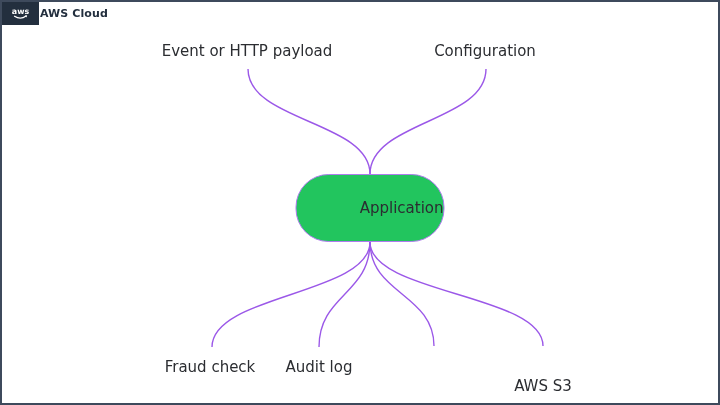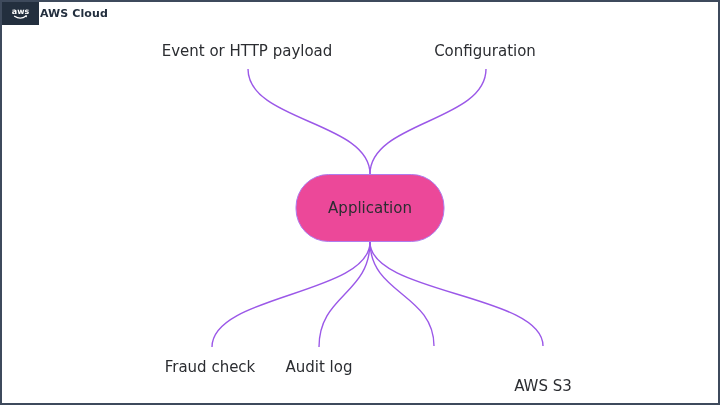--- a/index.html
+++ b/index.html
@@ -48,25 +48,25 @@
   .diagram-label {
     position: absolute;
     transform: translate(-50%, -50%);
     font-size: 15px;
     color: var(--label-text, #2B2D31);
     white-space: nowrap;
   }
   #center-node {
     position: absolute;
     transform: translate(-50%, -50%);
-    background: #ec4899;
+    background: #22c55e;
     border: 1.5px solid var(--node-border, #AE7CEE);
     display: flex;
     align-items: center;
-    justify-content: center;
+    justify-content: flex-end;
     font-size: 15px;
     color: var(--label-text, #2B2D31);
     box-sizing: border-box;
   }
 </style>
 </head>
 <body>
 
 <div id="frame">
 

